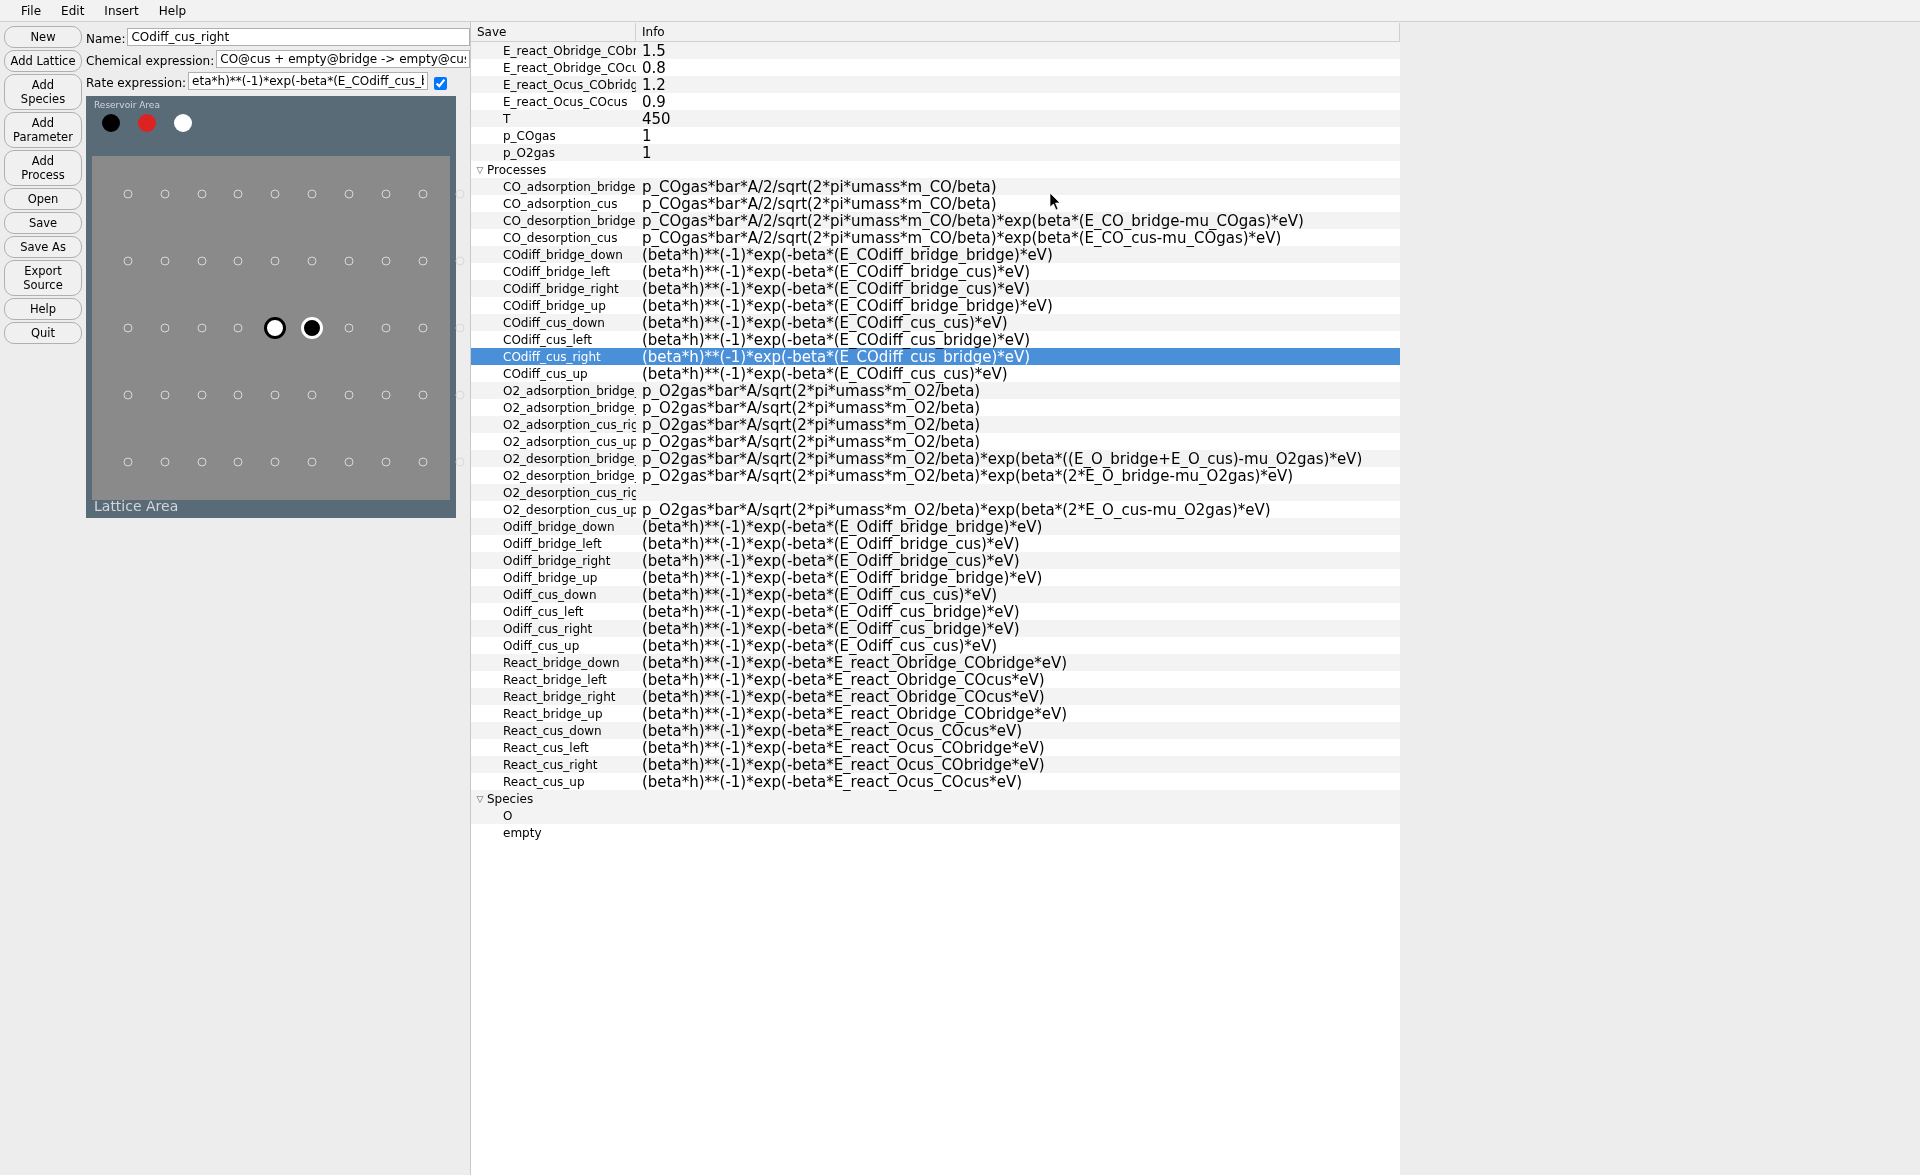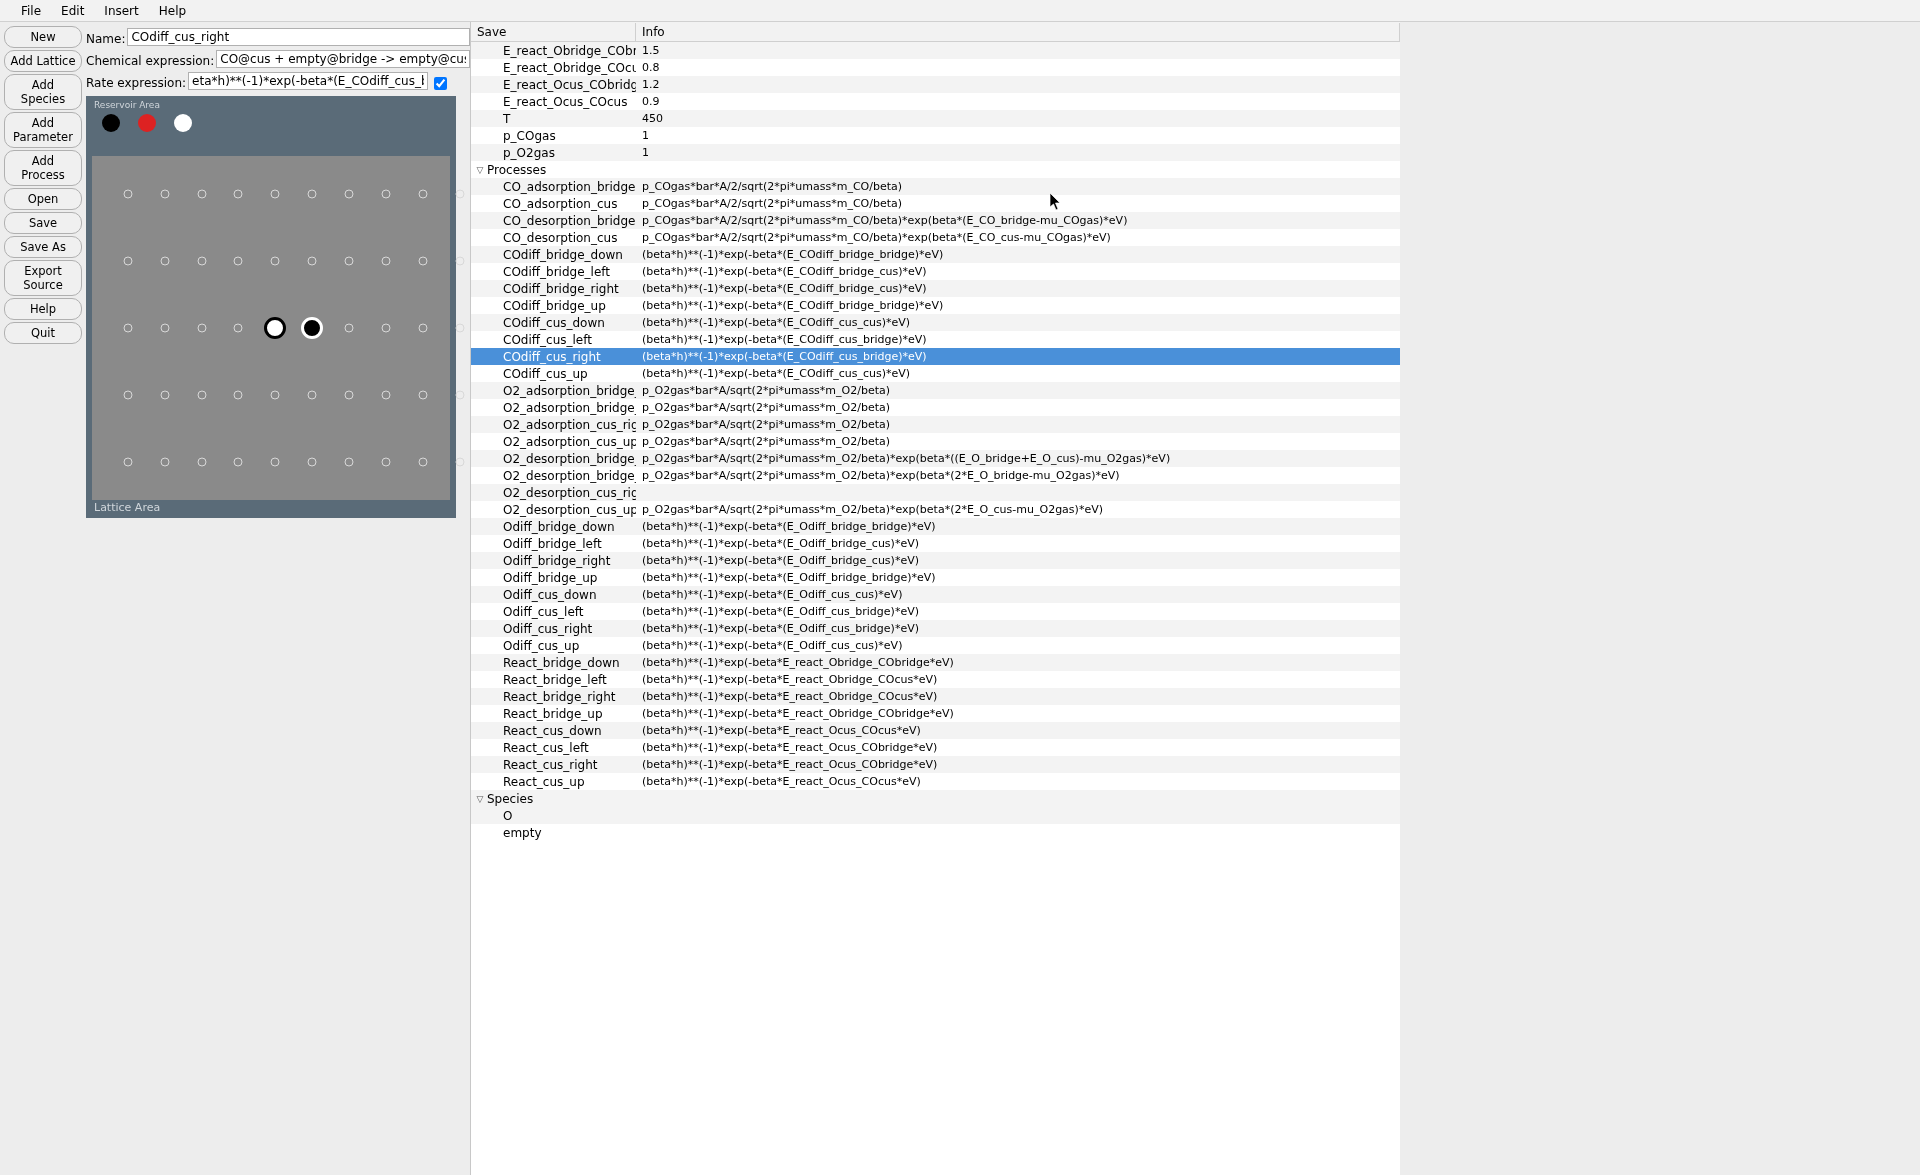--- a/index.html
+++ b/index.html
@@ -13,21 +13,21 @@
 .top-left-wrap { display: flex; }
 .form-area { flex: 1; padding-top: 4px; }
 .form-row { display: flex; align-items: flex-end; margin-bottom: 2px; height: 20px; }
 .form-row label { white-space: nowrap; padding-right: 2px; font-size: 12px; }
 .form-row input[type=text] { flex: 1; height: 18px; border: 1px solid #b0b0b0; background: #fff; padding: 0 3px; font-size: 12px; }
 .form-row input[type=checkbox] { margin-left: 6px; }
 .rate-row input[type=text] { width: 240px; flex: none; }
 .canvas-wrap { padding: 0 6px 6px 90px; margin-top: 6px; }
 .canvas { width: 370px; height: 422px; background: #5a6b78; position: relative; }
 .canvas .reservoir-label { position: absolute; top: 4px; left: 8px; font-size: 9px; color: #d0d6db; }
-.canvas .lattice-label { position: absolute; bottom: 4px; left: 8px; font-size: 11px; color: #d0d6db; }
+.canvas .lattice-label { position: absolute; bottom: 4px; left: 8px; font-size: 14px; color: #d0d6db; }
 .reservoir-dots { position: absolute; top: 18px; left: 16px; display: flex; gap: 18px; }
 .rdot { width: 18px; height: 18px; border-radius: 50%; }
 .rdot.black { background: #000; }
 .rdot.red { background: #d22; }
 .rdot.white { background: #fff; }
 .lattice { position: absolute; top: 60px; left: 6px; right: 6px; bottom: 18px; background: #8a8a8a; }
 .grid-dots { position: absolute; inset: 0; }
 .gdot { position: absolute; width: 9px; height: 9px; border: 1.2px solid #d8d8d8; border-radius: 50%; transform: translate(-50%, -50%); background: transparent; }
 .big-site { position: absolute; width: 22px; height: 22px; border-radius: 50%; transform: translate(-50%, -50%); }
 .big-site.filled { background: #fff; border: 3px solid #000; }
@@ -36,21 +36,21 @@
 .tree-header { display: flex; background: #f2f2f2; border-bottom: 1px solid #cfcfcf; height: 20px; align-items: center; }
 .tree-header .col { padding: 2px 6px; border-right: 1px solid #cfcfcf; font-size: 12px; }
 .col-name-h { width: 165px; flex: none; }
 .col-info-h { flex: 1; }
 .tree-body { flex: 1; overflow-y: auto; }
 .trow { display: flex; height: 17px; align-items: center; }
 .trow.even { background: #f3f3f3; }
 .trow.odd { background: #ffffff; }
 .trow.selected { background: #4a90d9; color: #fff; }
 .trow .c-name { width: 165px; flex: none; padding-left: 0; font-size: 11.5px; white-space: nowrap; overflow: hidden; display: flex; align-items: center; }
-.trow .c-info { flex: 1; padding-left: 6px; font-size: 11px; white-space: nowrap; overflow: hidden; }
+.trow .c-info { flex: 1; padding-left: 6px; font-size: 15px; white-space: nowrap; overflow: hidden; }
 .indent0 { padding-left: 4px !important; }
 .indent1 { padding-left: 32px !important; }
 .expander { display: inline-block; width: 10px; height: 10px; margin-right: 2px; font-size: 9px; line-height: 10px; text-align: center; color: #555; }
 .cursor { position: absolute; width: 12px; height: 18px; pointer-events: none; z-index: 999; left: 1050px; top: 193px;}
 .cursor svg { width: 12px; height: 18px; }
 .spacer-blank { flex: 1; background: #ededed; }
 .right-col-wrap { display: flex; flex: 1; }
 .right-blank { width: 520px; background: #ededed; }
 </style>
 </head>

